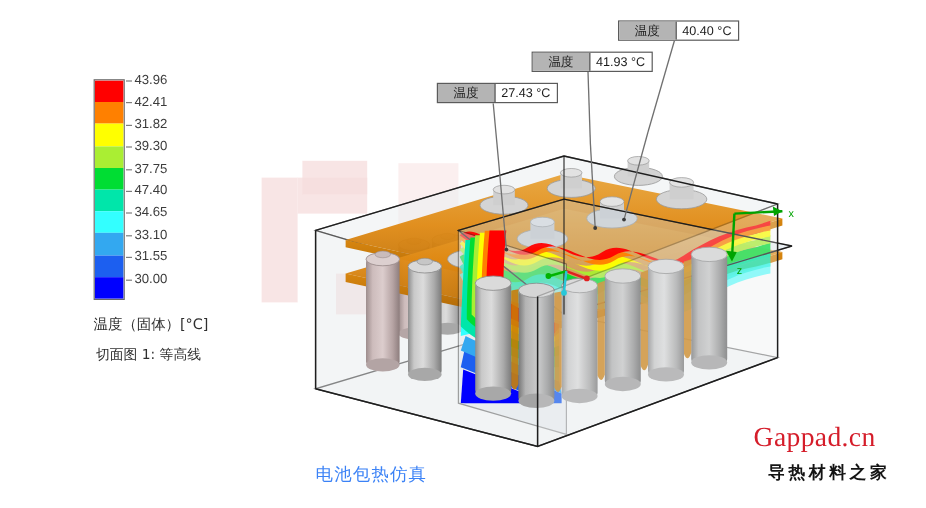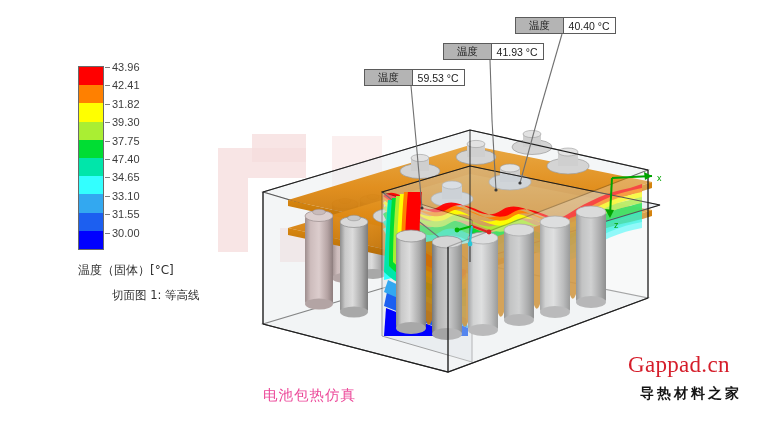--- a/index.html
+++ b/index.html
@@ -79,21 +79,20 @@
     font-family: "DejaVu Sans", "Liberation Sans", sans-serif;
   }
   #legend-subtitle {
     position: absolute;
     left: 2px;
     top: 222px;
     font-size: 11.5px;
     color: #2f2f2f;
     white-space: nowrap;
     font-family: "DejaVu Sans", "Liberation Sans", sans-serif;
-    margin-left: 32px;
   }
 
   
   .callout {
     position: absolute;
     display: flex;
     align-items: stretch;
     border: 1px solid #5b5b5b;
     background: #ffffff;
     height: 17px;
@@ -120,21 +119,21 @@
     font-family: "Liberation Sans", sans-serif;
     white-space: nowrap;
   }
 
   
   #figure-caption {
     position: absolute;
     left: 263px;
     top: 386px;
     font-size: 14.5px;
-    color: #ec4899;
+    color: #3b82f6;
     font-family: "DejaVu Sans", "Liberation Sans", sans-serif;
     letter-spacing: 1px;
   }
   #brand-latin {
     position: absolute;
     left: 628px;
     top: 352px;
     font-size: 23px;
     color: #d51d2a;
     font-family: "Liberation Serif", "DejaVu Serif", serif;
@@ -447,21 +446,21 @@
       <line x1="562" y1="34" x2="540" y2="110" stroke="#707070" stroke-width="1.1"></line>
       <line x1="540" y1="110" x2="520" y2="183" stroke="#707070" stroke-width="1.1"></line>
       <circle cx="422" cy="208" r="1.6" fill="#3a3a3a"></circle>
       <circle cx="496" cy="190" r="1.6" fill="#3a3a3a"></circle>
       <circle cx="520" cy="183" r="1.6" fill="#3a3a3a"></circle>
     </g>
   </svg>
 
   <div class="callout" style="left:364px;top:69px;">
     <span class="callout-tag">温度</span>
-    <span class="callout-val">59.53 °C</span>
+    <span class="callout-val">27.43 °C</span>
   </div>
   <div class="callout" style="left:443px;top:43px;">
     <span class="callout-tag">温度</span>
     <span class="callout-val">41.93 °C</span>
   </div>
   <div class="callout" style="left:515px;top:17px;">
     <span class="callout-tag">温度</span>
     <span class="callout-val">40.40 °C</span>
   </div>
 

